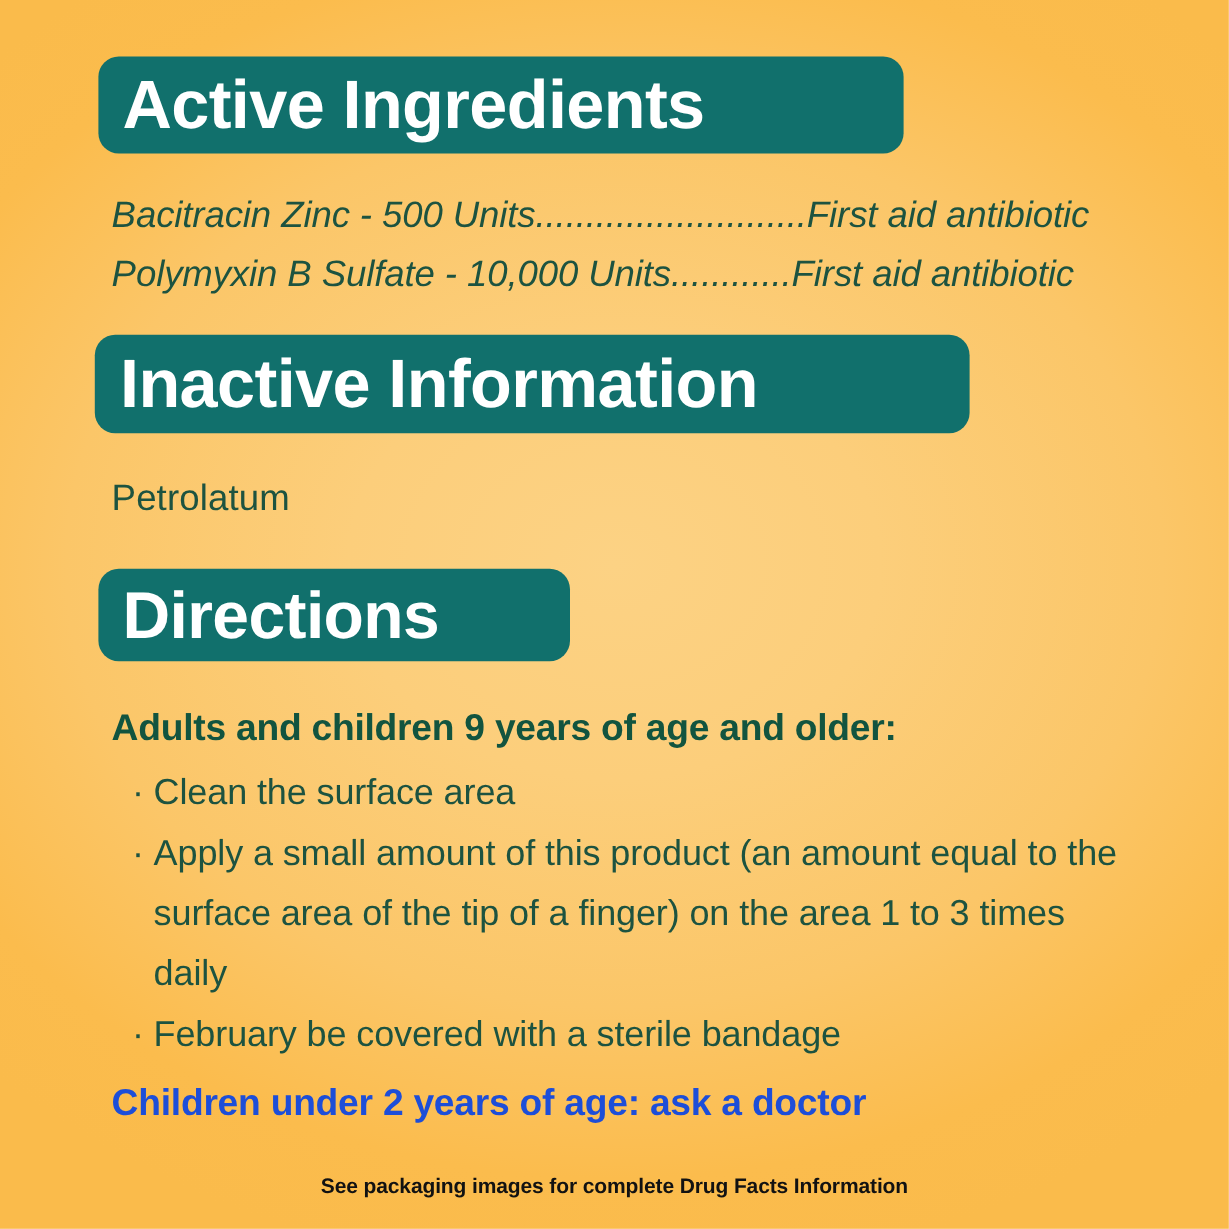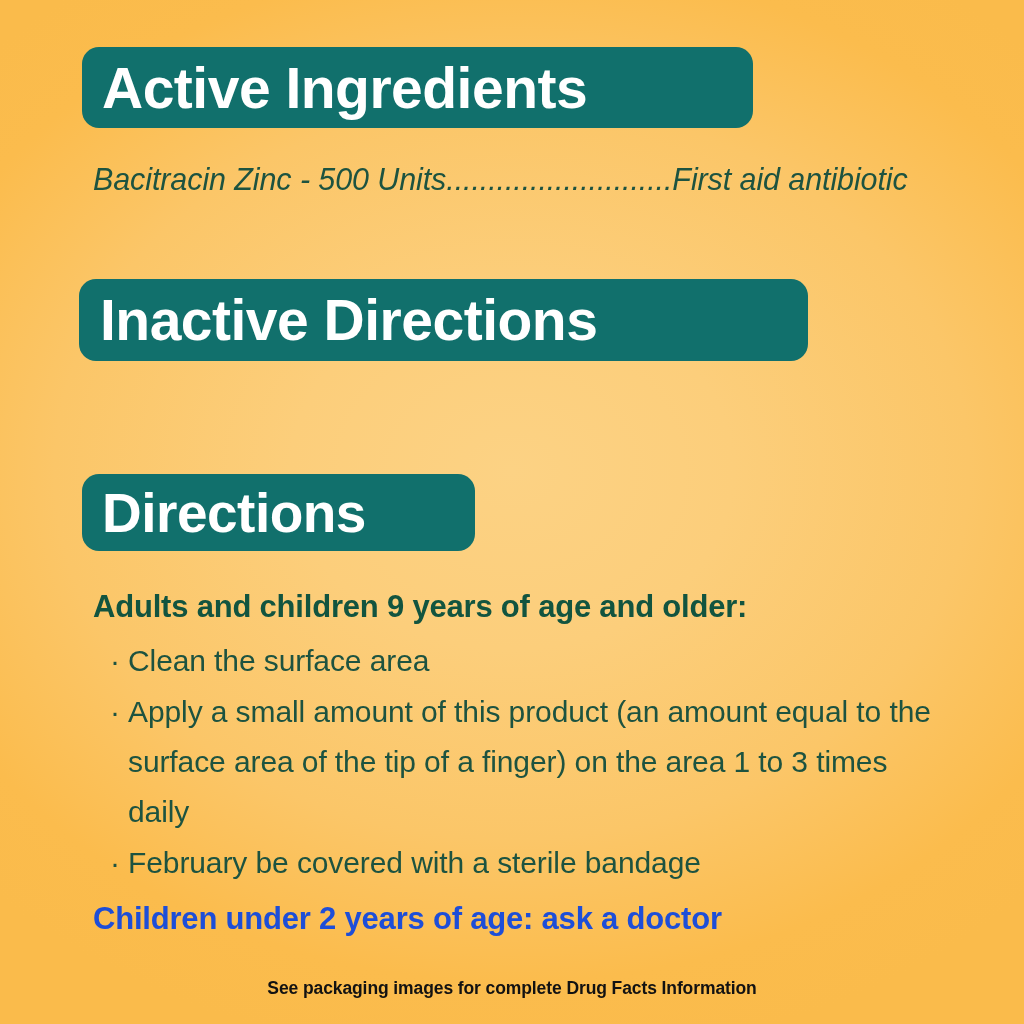--- a/index.html
+++ b/index.html
@@ -165,24 +165,26 @@
 </style>
 </head>
 <body>
 
 <div class="panel">
 
   <div class="pill pill-active">Active Ingredients</div>
 
   <div class="ingredient-list">
     <div class="ingredient-line">Bacitracin Zinc - 500 Units...........................First aid antibiotic</div>
+    <div class="ingredient-line">Polymyxin B Sulfate - 10,000 Units............First aid antibiotic</div>
   </div>
 
-  <div class="pill pill-inactive">Inactive Directions</div>
-
+  <div class="pill pill-inactive">Inactive Information</div>
+
+  <div class="inactive-body">Petrolatum</div>
 
   <div class="pill pill-directions">Directions</div>
 
   <div class="directions-block">
 
     <div class="dir-heading">Adults and children 9 years of age and older:</div>
 
     <ul class="bullets">
       <li class="bullet-item">
         <span class="dot">·</span>

